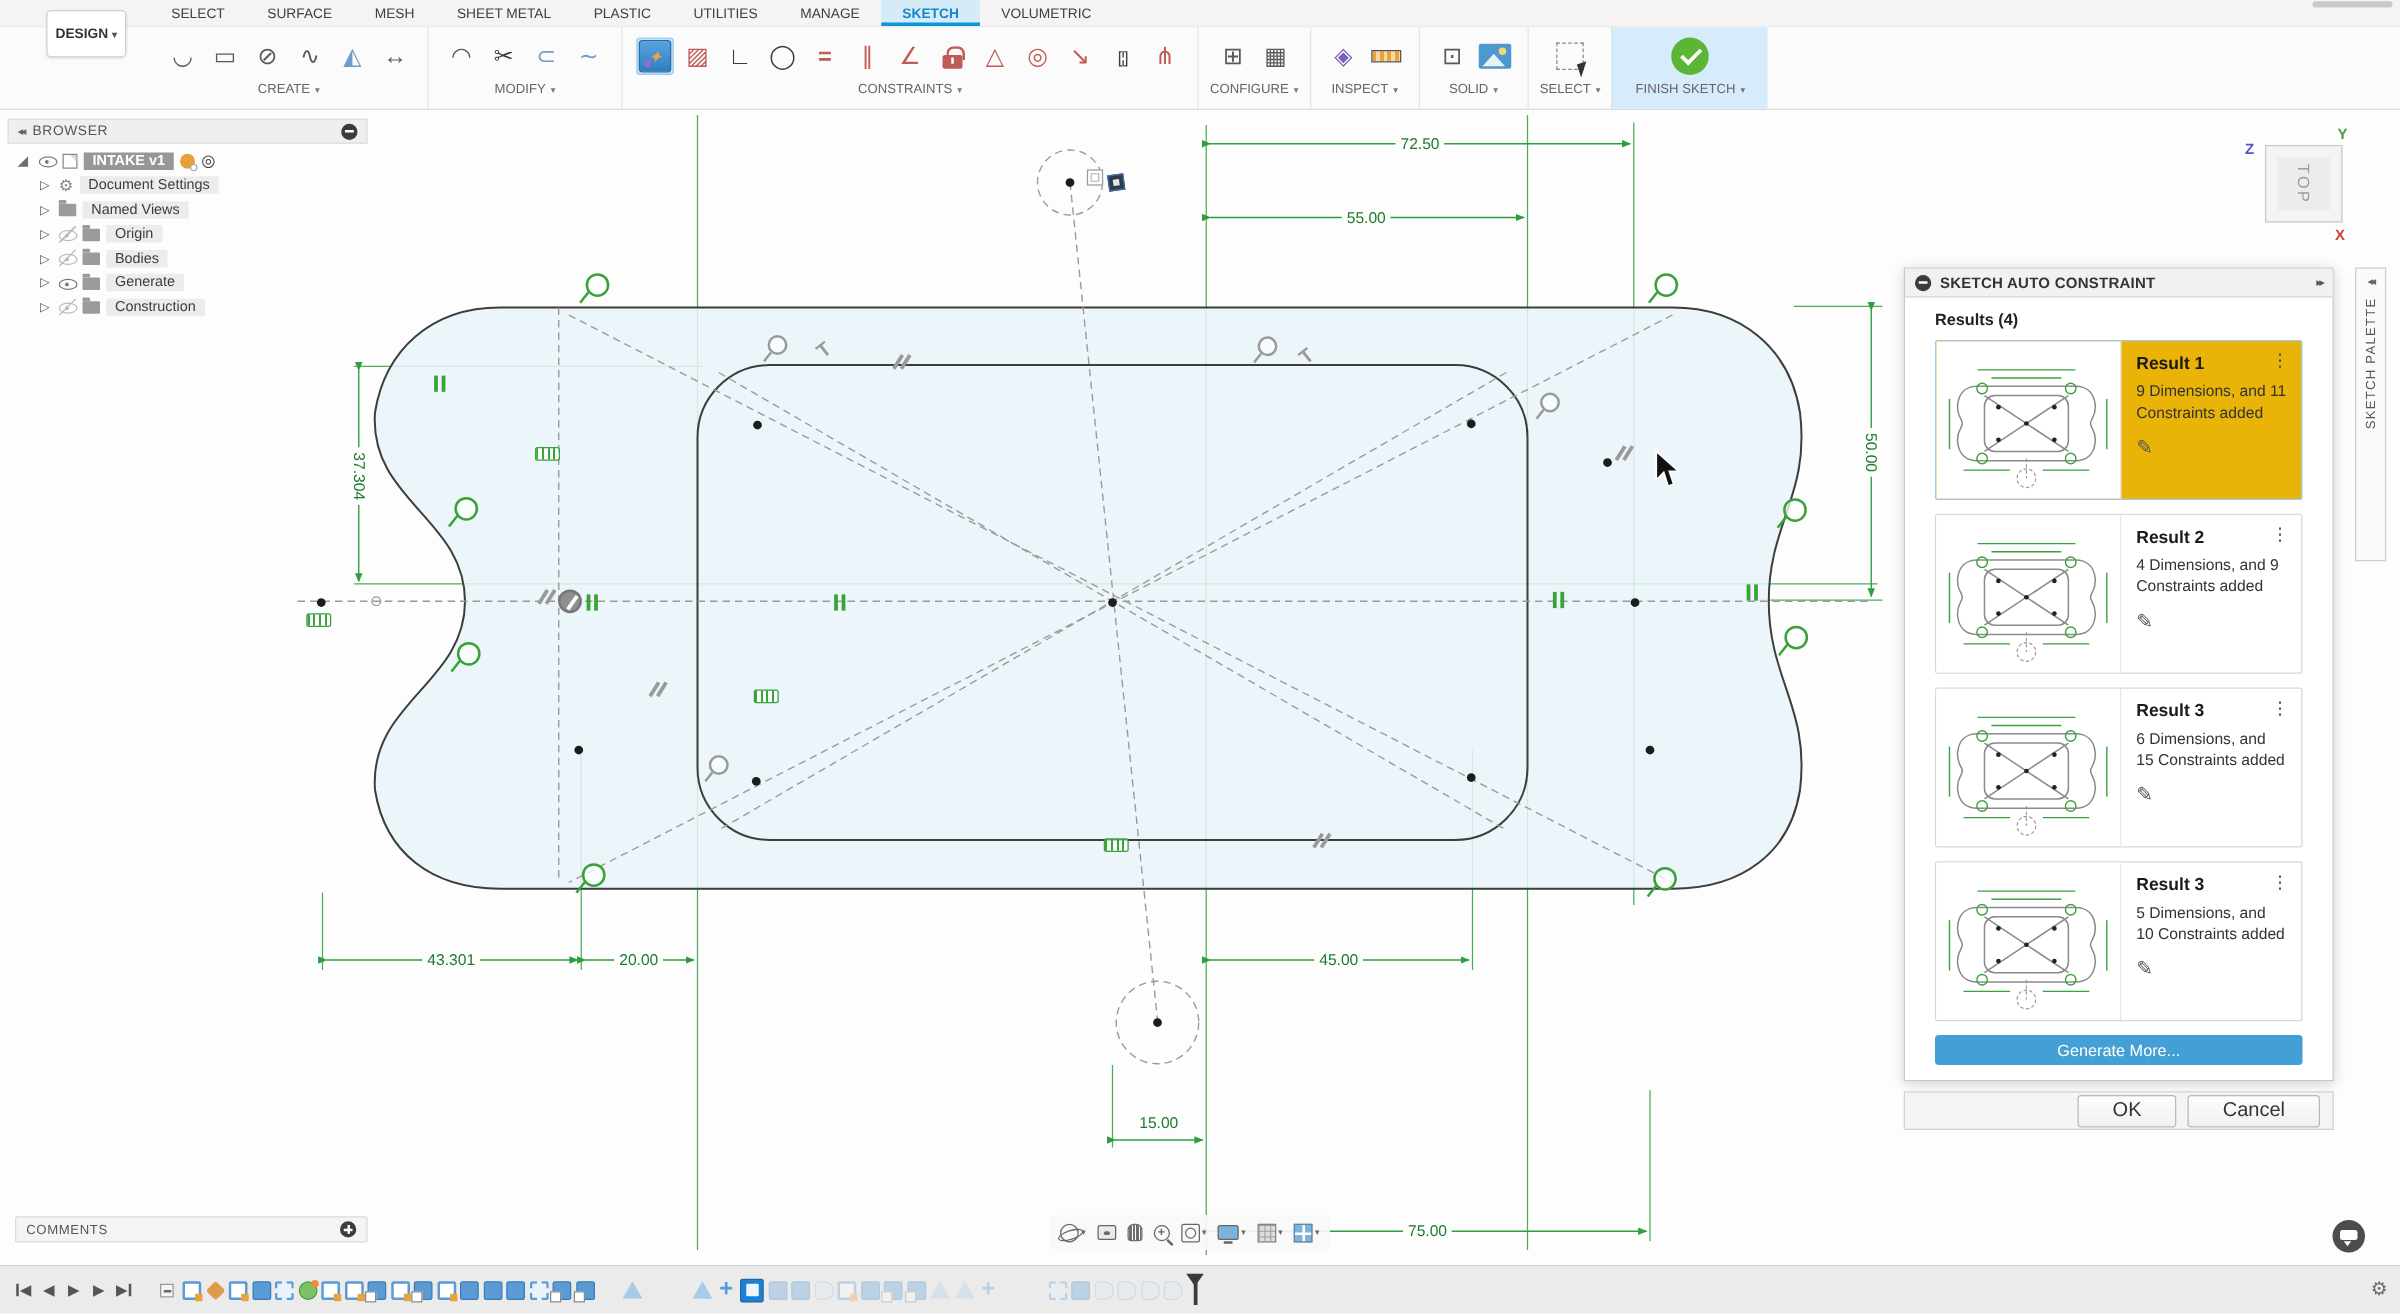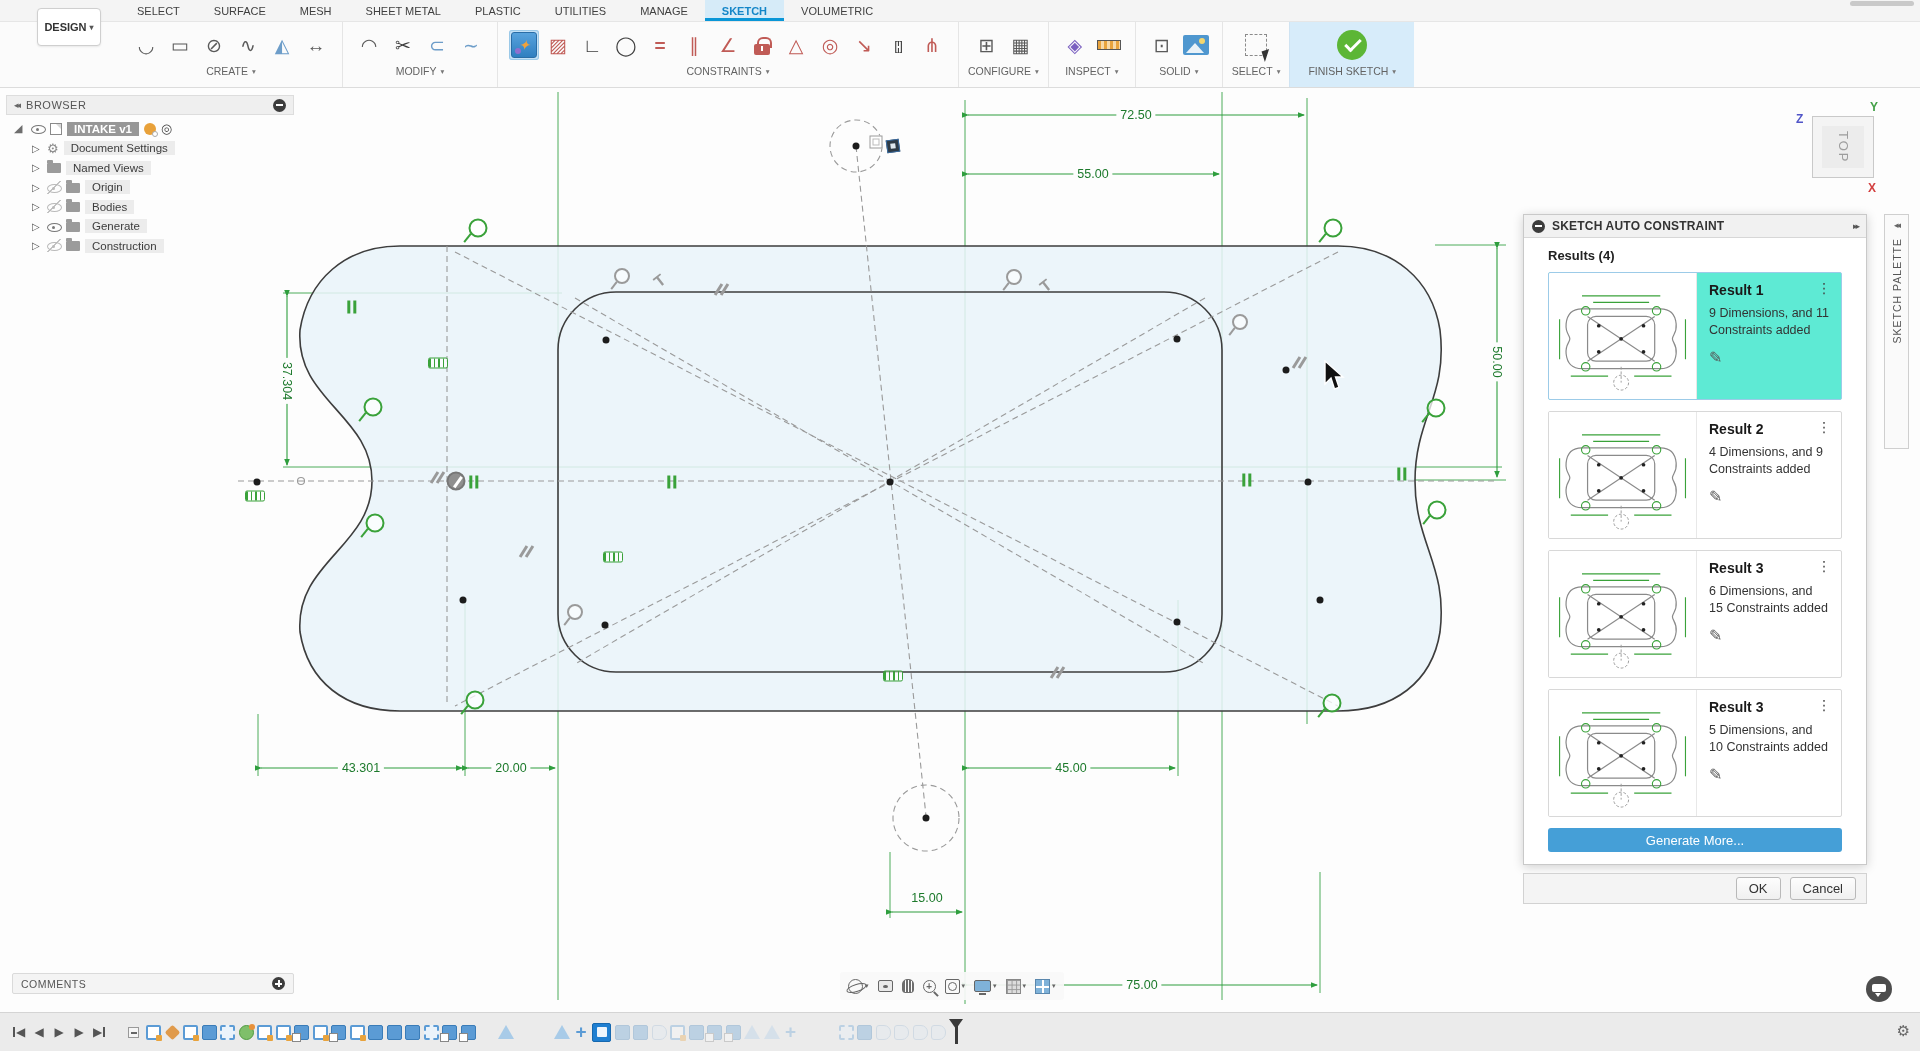--- a/index.html
+++ b/index.html
@@ -114,30 +114,30 @@
 
   
   .panel-wrap{position:absolute;left:1523px;top:214px;width:344px}
   .panel{background:#fff;border:1px solid #c9c9c9;box-shadow:0 2px 10px rgba(0,0,0,.18)}
   .p-head{height:23px;background:#f1f1f1;border-bottom:1px solid #d7d7d7;display:flex;align-items:center;gap:7px;padding:0 8px}
   .p-title{flex:1;font-size:12px;font-weight:bold;color:#333;letter-spacing:.2px}
   .ff{font-size:9px;color:#555;letter-spacing:-2px;cursor:pointer}
   .p-body{padding:7px 24px 12px}
   .results-label{font-size:13px;font-weight:bold;color:#222;margin:3px 0 9px}
   .card{display:flex;height:128px;border:1px solid #d8d8d8;border-radius:2px;background:#fff;margin-bottom:11px;overflow:hidden;cursor:pointer}
-  .card.sel{background:#5eead4;border-color:#9ccbe8}
+  .card.sel{background:#eab308;border-color:#9ccbe8}
   .thumb{width:148px;flex:none;background:#fff;border-right:1px solid #e8e8e8;display:flex;align-items:center;justify-content:center;padding:3px}
   .cbody{flex:1;padding:9px 12px;position:relative}
   .ctitle{font-size:14px;font-weight:bold;color:#1a1a1a}
   .kebab{position:absolute;right:10px;top:8px;color:#444;font-size:14px;cursor:pointer;line-height:1.1}
   .cdesc{font-size:12.5px;color:#333;margin-top:7px;line-height:1.35;max-width:152px}
   .pencil{display:inline-block;margin-top:9px;font-size:16px;color:#555;cursor:pointer}
   .generate{display:block;width:100%;height:24px;margin-top:2px;background:#459fd7;color:#fff;border:none;border-radius:3px;font-size:13px;font-family:inherit;cursor:pointer}
   .p-foot{margin-top:8px;background:#f4f4f4;border:1px solid #d2d2d2;height:31px;display:flex;align-items:center;justify-content:flex-end;gap:9px;padding:0 10px}
-  .btn{font-family:inherit;font-size:13px;color:#333;background:linear-gradient(#fdfdfd,#f0f0f0);border:1px solid #b9b9b9;border-radius:3px;padding:3px 12px;cursor:pointer}
+  .btn{font-family:inherit;font-size:16px;color:#333;background:linear-gradient(#fdfdfd,#f0f0f0);border:1px solid #b9b9b9;border-radius:3px;padding:3px 27px;cursor:pointer}
 
   
   .palette-tab{position:absolute;left:1884px;top:214px;width:25px;height:235px;background:#fafafa;border:1px solid #cfcfcf;display:flex;flex-direction:column;align-items:center;padding-top:5px;gap:8px;cursor:pointer}
   .palette-label{writing-mode:vertical-rl;transform:rotate(180deg);font-size:10.5px;letter-spacing:1px;color:#555;white-space:nowrap}
 
   
   .comments{position:absolute;left:12px;top:973px;width:282px;height:21px;background:#f4f4f4;border:1px solid #dadada;border-radius:2px;display:flex;align-items:center;padding:0 8px;gap:8px}
   .c-label{flex:1;font-size:10.5px;letter-spacing:.5px;color:#555}
 
   

